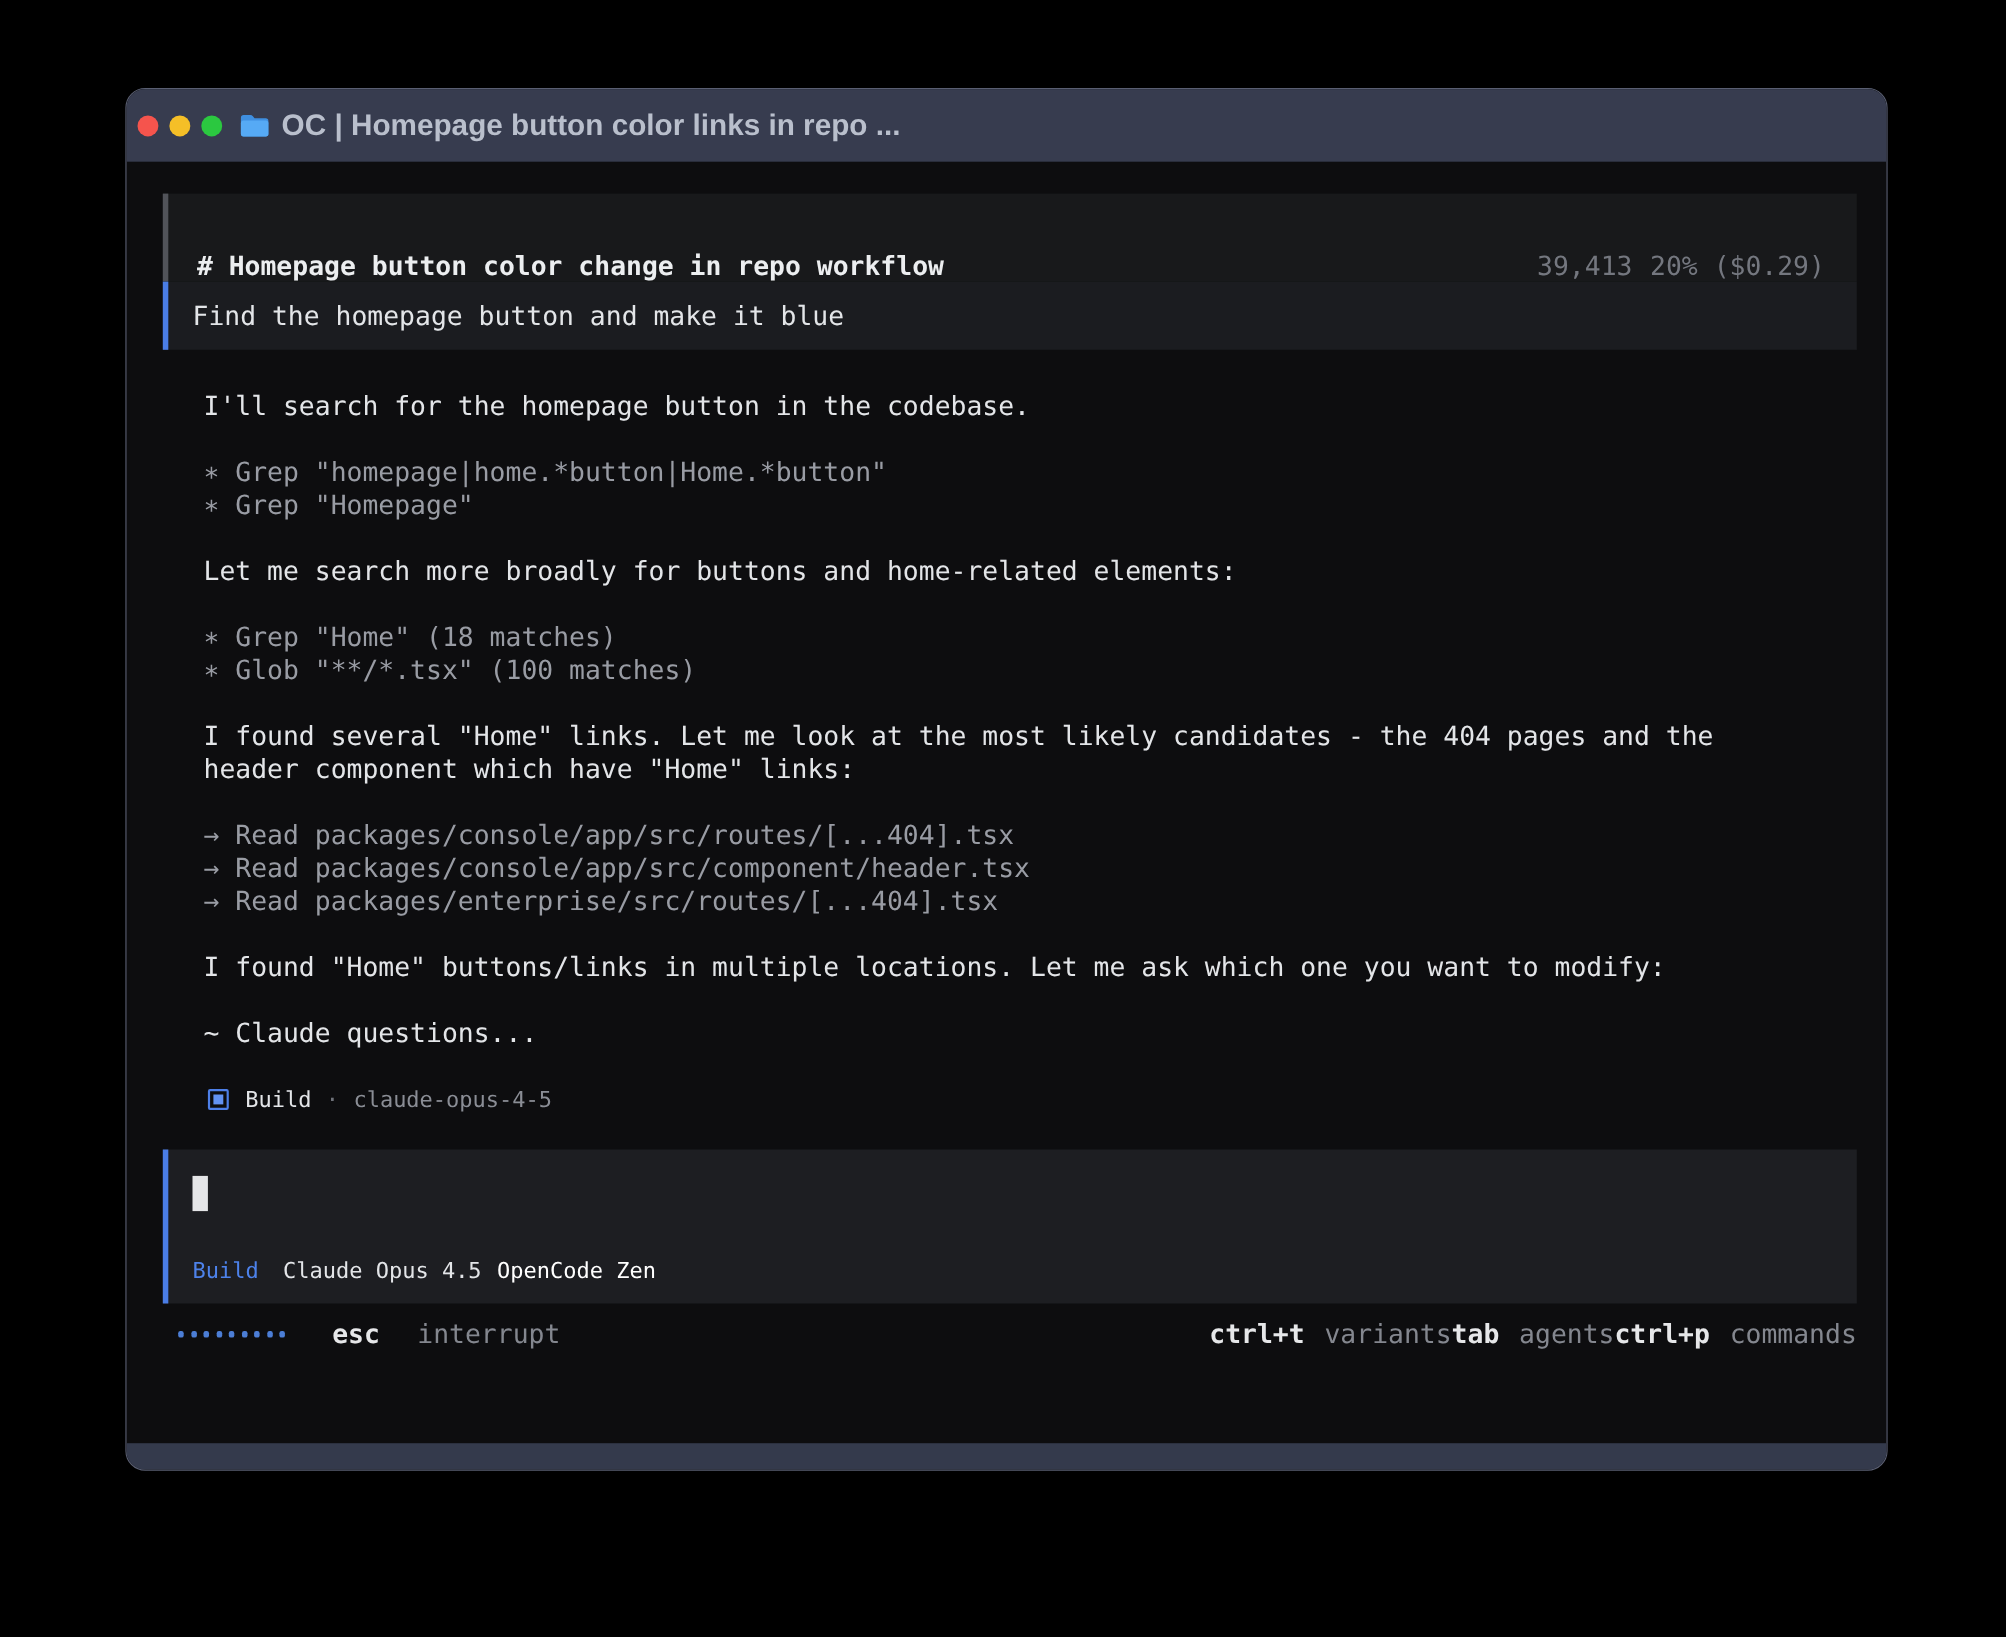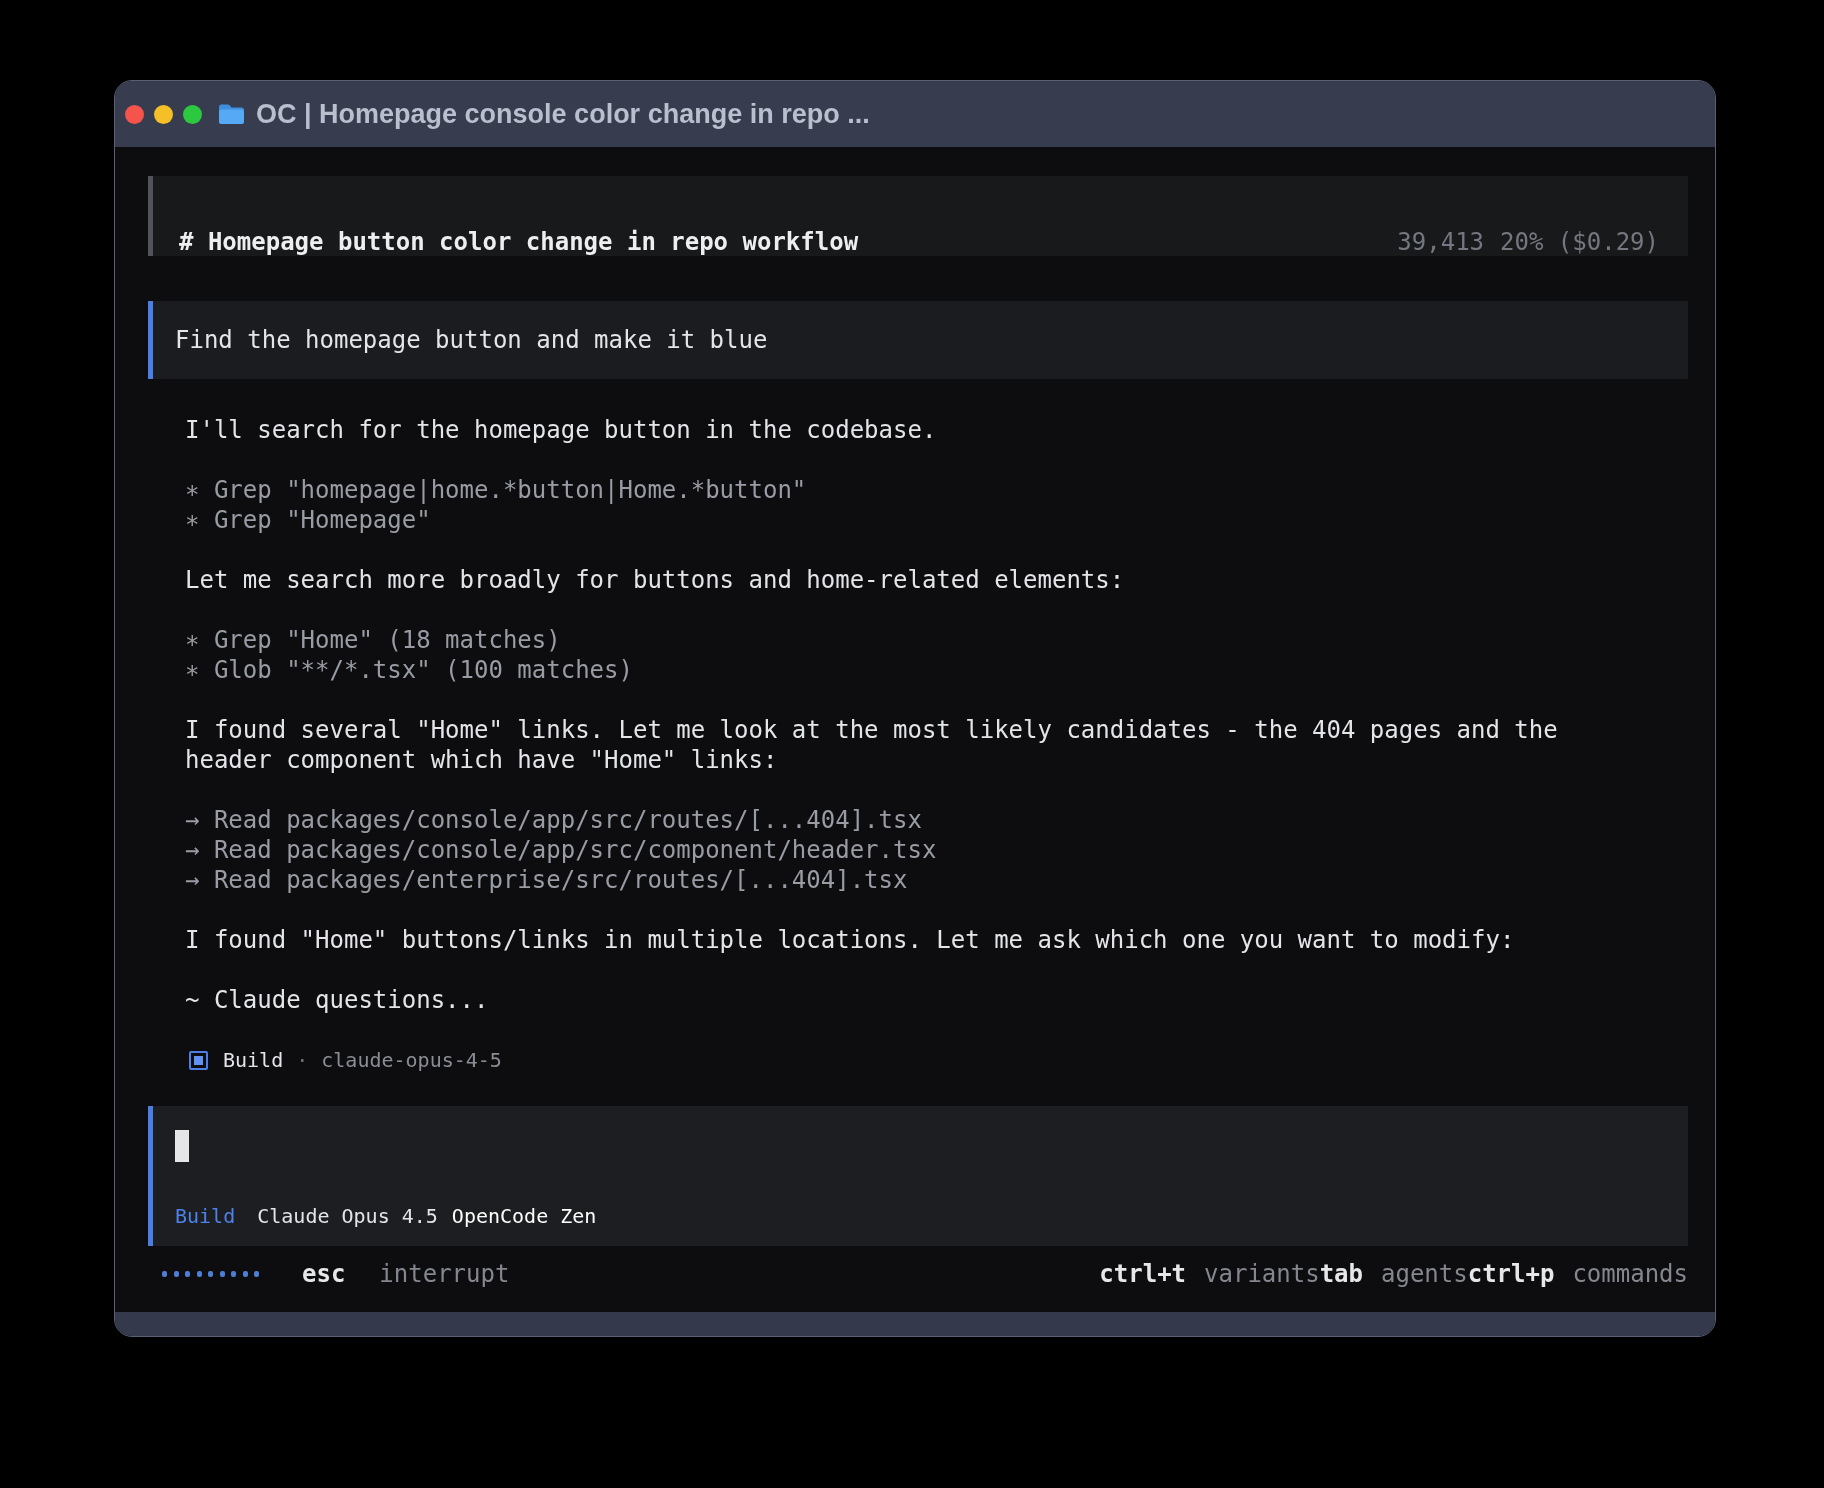--- a/index.html
+++ b/index.html
@@ -34,21 +34,21 @@
   .panel { border-left:5px solid #515359; }
 
   .session-header {
     height:80px; background:#18191b; border-left-color:#515359;
     display:flex; align-items:flex-end; justify-content:space-between; padding:0 29px 0 26px;
   }
   .session-title { font-weight:700; color:#eceef0; white-space:pre; }
   .session-stats { color:#74777f; display:flex; gap:16px; white-space:pre; }
 
   .user-panel {
-    margin-top:45px; height:78px; background:#1b1c20; border-left-color:#4a7de6;
+    height:62px; background:#1b1c20; border-left-color:#4a7de6;
     display:flex; align-items:center; padding:0 22px; color:#e3e5e8; white-space:pre;
   }
 
   .chat { margin:36px 0 0 37px; }
   .line { height:30px; line-height:30px; white-space:pre; }
   .line.text { color:#e3e5e8; }
   .line.tool { color:#999ca4; }
   .line.blank { }
 
   .agent-line {
@@ -101,21 +101,21 @@
       <span class="light yellow"></span>
       <span class="light green"></span>
     </div>
     <div class="title-wrap">
       <span style="display:inline-flex;">
         <svg width="27" height="22" viewBox="0 0 27 22">
           <path fill="#3f8fe0" d="M1 4 Q1 1.5 3.5 1.5 L9.5 1.5 Q11 1.5 11.9 2.6 L13.4 4.4 L23.5 4.4 Q26 4.4 26 6.9 L26 18.5 Q26 21 23.5 21 L3.5 21 Q1 21 1 18.5 Z"></path>
           <rect x="1" y="6.6" width="25" height="14.4" rx="2.4" fill="#56aaf5"></rect>
         </svg>
       </span>
-      <span class="win-title">OC | Homepage console color change in repo ...</span>
+      <span class="win-title">OC | Homepage button color links in repo ...</span>
     </div>
   </div>
 
   <div class="content">
 
     <div class="panel session-header">
       <span class="session-title"># Homepage button color change in repo workflow</span>
       <span class="session-stats">
         <span>39,413</span>
         <span>20% ($0.29)</span>

